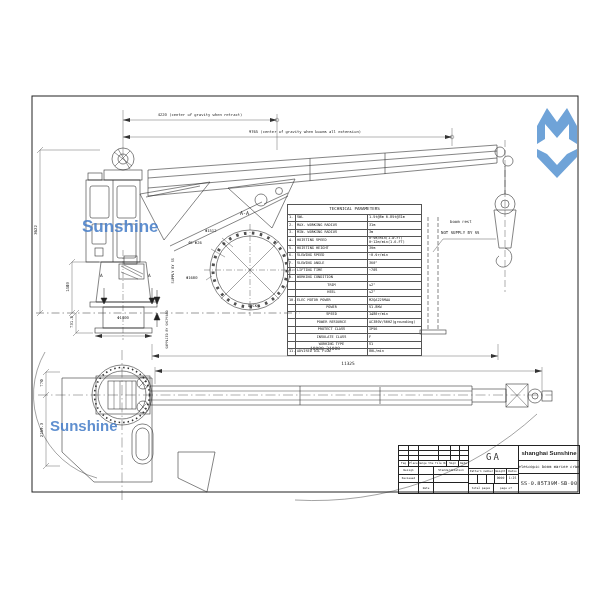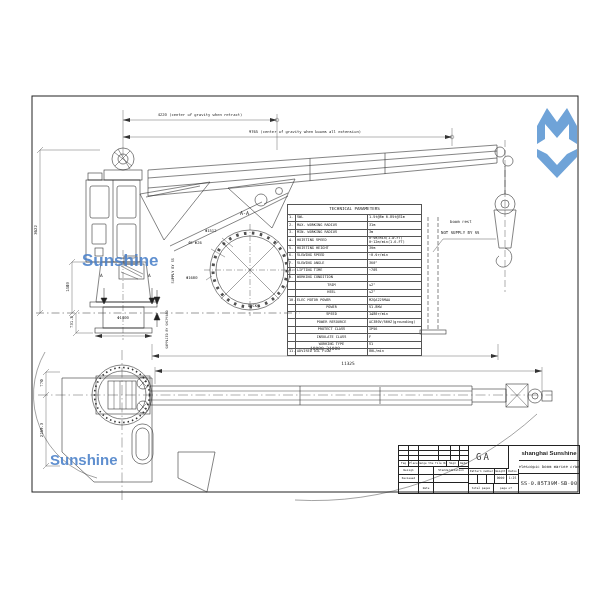--- a/index.html
+++ b/index.html
@@ -3,21 +3,21 @@
 <meta charset="utf-8">
 <style>
   html,body{margin:0;padding:0;background:#fff;}
   .sheet{position:relative;width:600px;height:600px;background:#ffffff;overflow:hidden;
          font-family:"DejaVu Sans Mono","Liberation Mono",monospace;color:#222;}
   svg.art{position:absolute;left:0;top:0;}
   .lbl{position:absolute;white-space:nowrap;font-size:4px;line-height:1;color:#222;}
   .c{text-align:center;}
   .rot{transform:rotate(-90deg);}
   .wm{position:absolute;font-family:"Liberation Sans",sans-serif;font-weight:bold;
-      color:#4a80c9;opacity:.88;line-height:1;margin-top:34px;}
+      color:#4a80c9;opacity:.88;line-height:1;}
   
   .params{position:absolute;left:287px;top:204px;width:134px;border-collapse:collapse;
           table-layout:fixed;font-size:3.5px;line-height:1.05;color:#111;}
   .params td{border:0.5px solid #555;padding:0 1px;height:6.4px;overflow:hidden;white-space:nowrap;}
   .params td.tt{text-align:center;font-size:4.2px;height:9px;}
   .params td.n{text-align:left;}
   .params td.sub{text-align:center;}
   .params .v2:empty{display:none;}
   
   .tb{position:absolute;left:398px;top:445px;width:180px;height:47px;border:1px solid #222;}
@@ -357,21 +357,21 @@
     <div class="cell" style="left:0;top:21px;width:20px;height:8px;">Design</div>
     <div class="cell" style="left:20px;top:21px;width:15px;height:8px;"></div>
     <div class="cell" style="left:35px;top:21px;width:35px;height:8px;">Standardization</div>
     <div class="cell" style="left:0;top:29px;width:20px;height:8px;">Reviewed</div>
     <div class="cell" style="left:20px;top:29px;width:15px;height:8px;"></div>
     <div class="cell" style="left:35px;top:29px;width:35px;height:8px;"></div>
     <div class="cell noB" style="left:0;top:37px;width:20px;height:10px;"></div>
     <div class="cell noB" style="left:20px;top:37px;width:15px;height:10px;">Date</div>
     <div class="cell noB" style="left:35px;top:37px;width:35px;height:10px;"></div>
 
-    <div class="cell" style="left:60px;top:0;width:50px;height:23px;font-size:9px;letter-spacing:2px;color:#333;">GA</div>
+    <div class="cell" style="left:70px;top:0;width:50px;height:23px;font-size:9px;letter-spacing:2px;color:#333;">GA</div>
     <div class="cell" style="left:70px;top:23px;width:26px;height:6px;">Pattern number</div>
     <div class="cell" style="left:96px;top:23px;width:12px;height:6px;">Weight</div>
     <div class="cell" style="left:108px;top:23px;width:12px;height:6px;">Ratio</div>
     <div class="cell" style="left:70px;top:29px;width:9px;height:9px;"></div>
     <div class="cell" style="left:79px;top:29px;width:9px;height:9px;"></div>
     <div class="cell" style="left:88px;top:29px;width:8px;height:9px;"></div>
     <div class="cell" style="left:96px;top:29px;width:12px;height:9px;font-size:3.2px;">9000</div>
     <div class="cell" style="left:108px;top:29px;width:12px;height:9px;font-size:3.2px;">1:25</div>
     <div class="cell noB" style="left:70px;top:38px;width:25px;height:9px;">total  pages</div>
     <div class="cell noB" style="left:95px;top:38px;width:25px;height:9px;">page  of</div>

